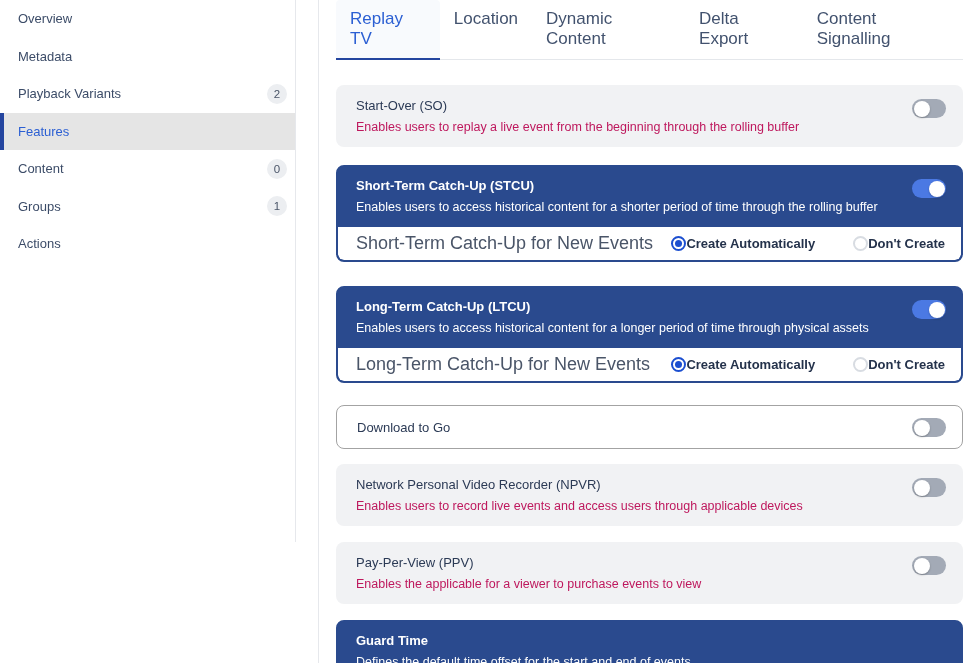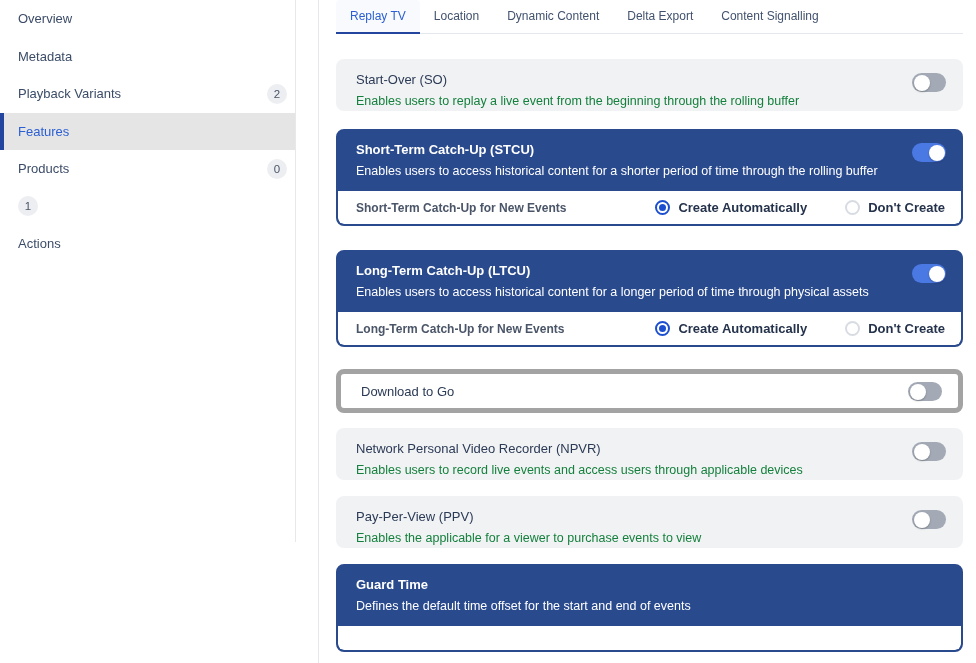--- a/index.html
+++ b/index.html
@@ -16,42 +16,42 @@
   .side-item.active { background:#e5e5e5; color:#2b5fd3; font-weight:500; }
   .side-item.active::before { content:""; position:absolute; left:0; top:0; bottom:0;
     width:4px; background:#24459f; }
   .badge { width:20px; height:20px; border-radius:50%; background:#eceef1; color:#4a5568;
     font-size:11.5px; display:flex; align-items:center; justify-content:center; }
 
   
   .content { position:absolute; left:336px; top:0; width:627px; }
 
   .tabbar { display:flex; border-bottom:1px solid #e4e7eb; }
-  .tab { padding:9px 14px 10px; font-size:12px; color:#42526e; cursor:pointer; position:relative; }
+  .tab { padding:9px 14px 10px; font-size:17px; color:#42526e; cursor:pointer; position:relative; }
   .tab.active { color:#2b5fd3; font-weight:500; background:#f8fafd; border-radius:4px 4px 0 0; }
   .tab.active::after { content:""; position:absolute; left:0; right:0; bottom:-1px;
     height:2px; background:#24459f; }
 
   
   .card { border-radius:8px; width:627px; }
-  .card.gray { background:#f1f2f4; padding:13px 17px 3px 20px; display:flex; align-items:flex-start; }
-  .card.white { background:#fff; border:5px solid #a3a3a3; padding:0 16px 0 20px;
+  .card.gray { background:#f1f2f4; padding:13px 17px 13px 20px; display:flex; align-items:flex-start; }
+  .card.white { background:#fff; border:1px solid #a3a3a3; padding:0 16px 0 20px;
     height:44px; display:flex; align-items:center; }
   .card.blue { background:#2a4a8e; border:2px solid #2a4a8e; overflow:hidden; }
   .card .texts { flex:1; }
   .card .title { font-size:13px; color:#2b3a55; }
-  .card .desc { font-size:12.5px; color:#15803d; margin-top:7px; }
+  .card .desc { font-size:12.5px; color:#be185d; margin-top:7px; }
   .card.blue .head { padding:11px 15px 13px 18px; display:flex; align-items:flex-start; }
   .card.blue .title { color:#fff; font-weight:700; }
   .card.blue .desc { color:#fff; font-weight:500; }
   .subrow { background:#fff; border-radius:0 0 6px 6px; height:33px; display:flex;
     align-items:center; padding:0 16px 0 18px; }
-  .sublabel { flex:1; font-size:12px; color:#4a5568;font-weight:bold; }
+  .sublabel { flex:1; font-size:18px; color:#4a5568; }
   .radios { display:flex; align-items:center; gap:38px; }
-  .radio { display:flex; align-items:center; gap:8px; font-size:13px; font-weight:600;
+  .radio { display:flex; align-items:center; gap:0; font-size:13px; font-weight:600;
     color:#24324b; cursor:pointer;text-align:center; }
   .rdot { width:15px; height:15px; border-radius:50%; border:2px solid #d8dce2; background:#fff;
     display:inline-flex; align-items:center; justify-content:center; }
   .rdot.sel { border-color:#1c4fd0; }
   .rdot.sel::after { content:""; width:7px; height:7px; border-radius:50%; background:#1c4fd0; }
 
   
   .toggle { width:34px; height:19px; border-radius:10px; position:relative; flex:none;
     cursor:pointer; margin-top:1px; }
   .toggle.off { background:#a3aab6; }
@@ -76,24 +76,25 @@
     <span class="lbl">Metadata</span>
   </div>
   <div class="side-item">
     <span class="lbl">Playback Variants</span>
     <span class="badge">2</span>
   </div>
   <div class="side-item active">
     <span class="lbl">Features</span>
   </div>
   <div class="side-item">
-    <span class="lbl">Products</span>
+    <span class="lbl">Content</span>
     <span class="badge">0</span>
   </div>
   <div class="side-item">
+    <span class="lbl">Groups</span>
     <span class="badge">1</span>
   </div>
   <div class="side-item">
     <span class="lbl">Actions</span>
   </div>
 </nav>
 <div class="divider2"></div>
 
 <main class="content">
 

